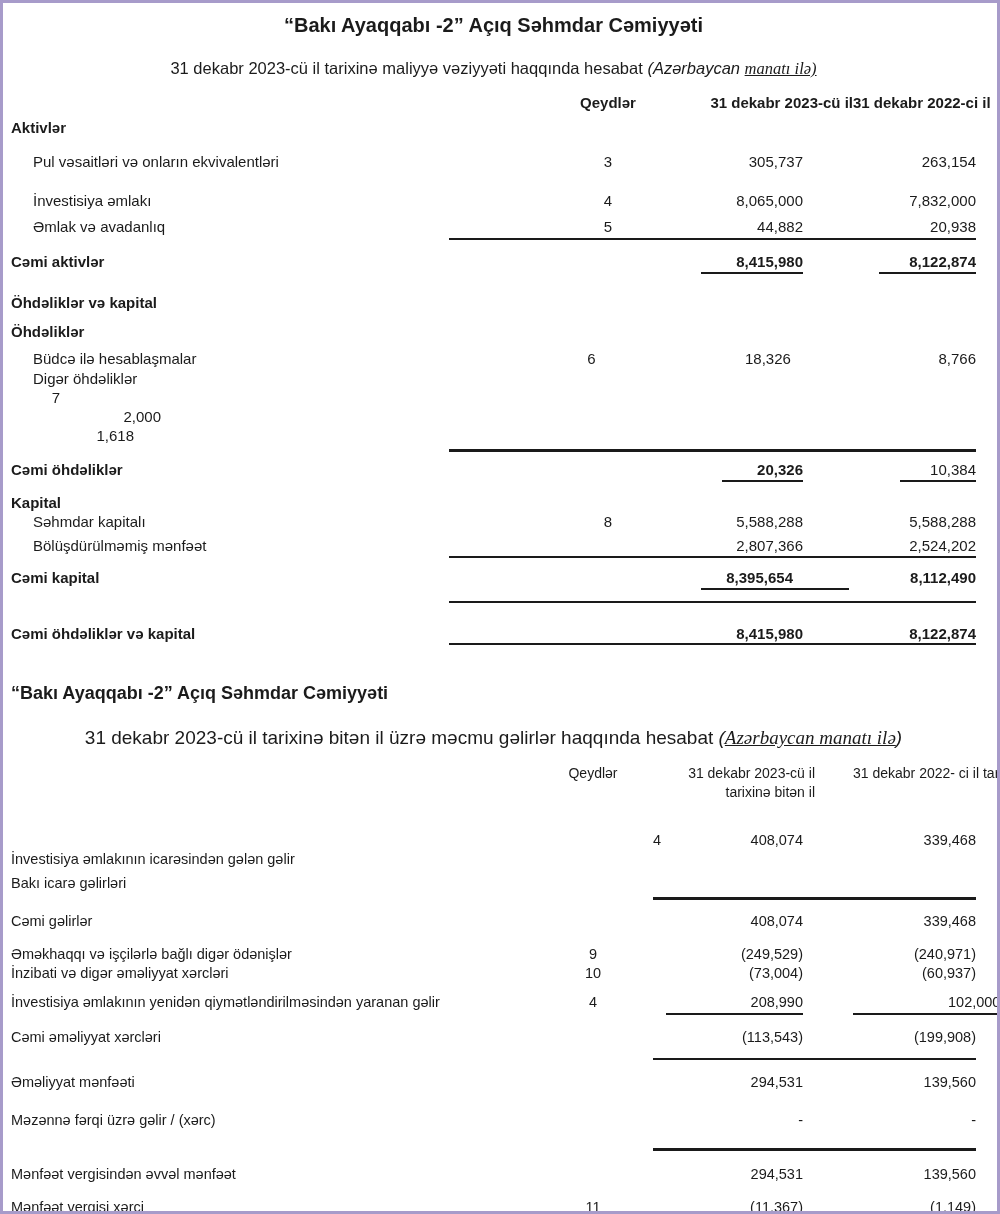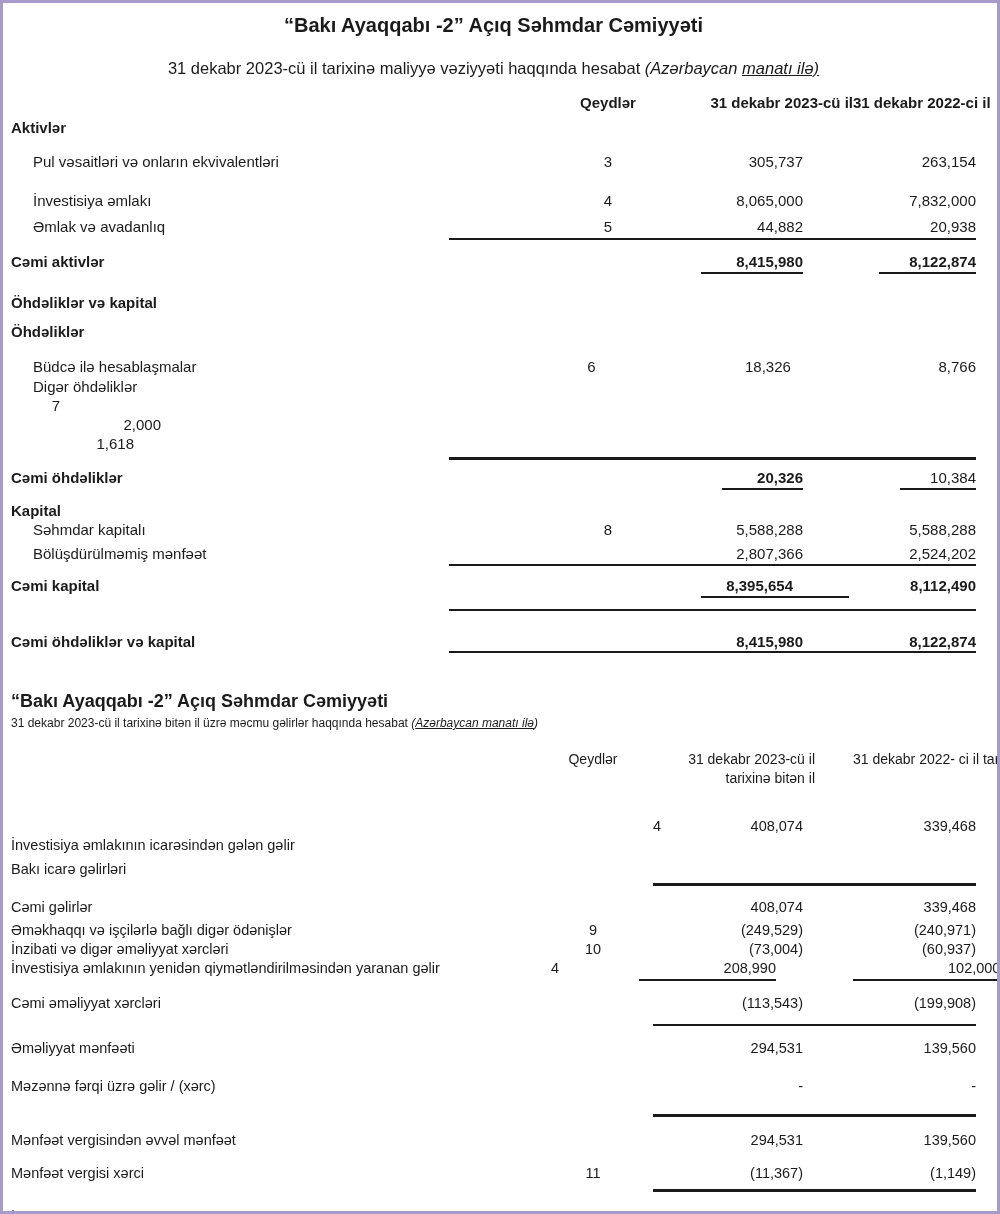--- a/index.html
+++ b/index.html
@@ -11,23 +11,23 @@
     font-family:"Liberation Sans", sans-serif;
     color:#1b1b1b;
     padding:10px 21px 0 8px;
     overflow:hidden;
   }
   .title { margin:0; font-weight:bold; line-height:24px; }
   .s1 .title { font-size:20px; text-align:center; }
   .s2 .title { font-size:18px; text-align:left; margin-top:36px; }
   .subtitle { margin:0; line-height:21px; }
   .s1 .subtitle { text-align:center; font-size:16.5px; margin-top:21px; }
-  .s2 .subtitle { text-align:left; font-size:12px; }
+  .s2 .subtitle { text-align:center; font-size:19px; margin-top:22px; }
   .it { font-style:italic; }
-  .u { text-decoration:underline; }
+  .u { text-decoration:underline;font-family:Liberation Serif, serif; }
 
   .trow { display:flex; align-items:flex-start; }
   .s1 .trow { font-size:15px; line-height:19px; }
   .s2 .trow { font-size:14.5px; line-height:19px; }
   .thead { line-height:20px; }
   .s1 .thead { margin-top:14px; font-weight:bold; font-size:15px; }
   .s2 .thead { margin-top:16px; font-size:14px; }
   .pre { white-space:pre-line; }
 
   .c-label { width:552px; }
@@ -110,21 +110,21 @@
           <div class="c-note"></div>
           <div class="c-v1"></div>
           <div class="c-v2"></div>
         </div>
         <div class="trow t-heading" style="margin-top: 10px;">
           <div class="c-label b">Öhdəliklər</div>
           <div class="c-note"></div>
           <div class="c-v1"></div>
           <div class="c-v2"></div>
         </div>
-        <div class="trow t-item" style="margin-top: 16px; gap: 20px;">
+        <div class="trow t-item" style="margin-top: 8px; gap: 20px;">
           <div class="c-label ind">Büdcə ilə hesablaşmalar</div>
           <div class="c-note">6</div>
           <div class="c-v1"><span class="val">18,326</span></div>
           <div class="c-v2"><span class="val">8,766</span></div>
         </div>
         <div class="trow t-item" style="margin-top: 1px; flex-direction: column;">
           <div class="c-label ind">Digər öhdəliklər</div>
           <div class="c-note">7</div>
           <div class="c-v1"><span class="val">2,000</span></div>
           <div class="c-v2"><span class="val">1,618</span></div>
@@ -205,33 +205,33 @@
           <div class="c-v1"></div>
           <div class="c-v2"></div>
         </div>
         <div class="rule thick" style="margin-top: 4px;"></div>
         <div class="trow t-item" style="margin-top: 12px;">
           <div class="c-label">Cəmi gəlirlər</div>
           <div class="c-note"></div>
           <div class="c-v1"><span class="val">408,074</span></div>
           <div class="c-v2"><span class="val">339,468</span></div>
         </div>
-        <div class="trow t-item" style="margin-top: 4px;">
+        <div class="trow t-item" style="margin-top: 14px;">
           <div class="c-label">Əməkhaqqı və işçilərlə bağlı digər ödənişlər</div>
           <div class="c-note">9</div>
           <div class="c-v1"><span class="val">(249,529)</span></div>
           <div class="c-v2"><span class="val">(240,971)</span></div>
         </div>
         <div class="trow t-item" style="margin-top: 0px;">
           <div class="c-label">İnzibati və digər əməliyyat xərcləri</div>
           <div class="c-note">10</div>
           <div class="c-v1"><span class="val">(73,004)</span></div>
           <div class="c-v2"><span class="val">(60,937)</span></div>
         </div>
-        <div class="trow t-item" style="margin-top: 0; gap: 27px;">
+        <div class="trow t-item" style="margin-top: 10px;">
           <div class="c-label">İnvestisiya əmlakının yenidən qiymətləndirilməsindən yaranan gəlir</div>
           <div class="c-note">4</div>
           <div class="c-v1"><span class="val ul">208,990</span></div>
           <div class="c-v2"><span class="val ul2">102,000</span></div>
         </div>
         <div class="trow t-item" style="margin-top: 13px;">
           <div class="c-label">Cəmi əməliyyat xərcləri</div>
           <div class="c-note"></div>
           <div class="c-v1"><span class="val">(113,543)</span></div>
           <div class="c-v2"><span class="val">(199,908)</span></div>

